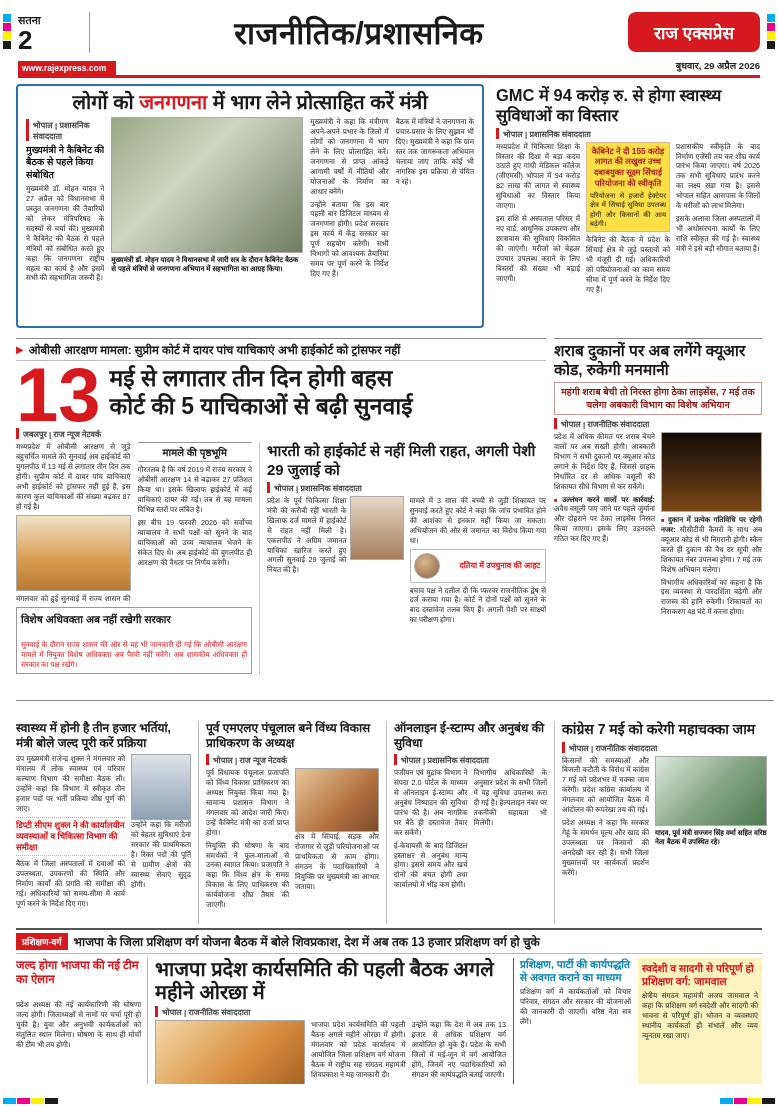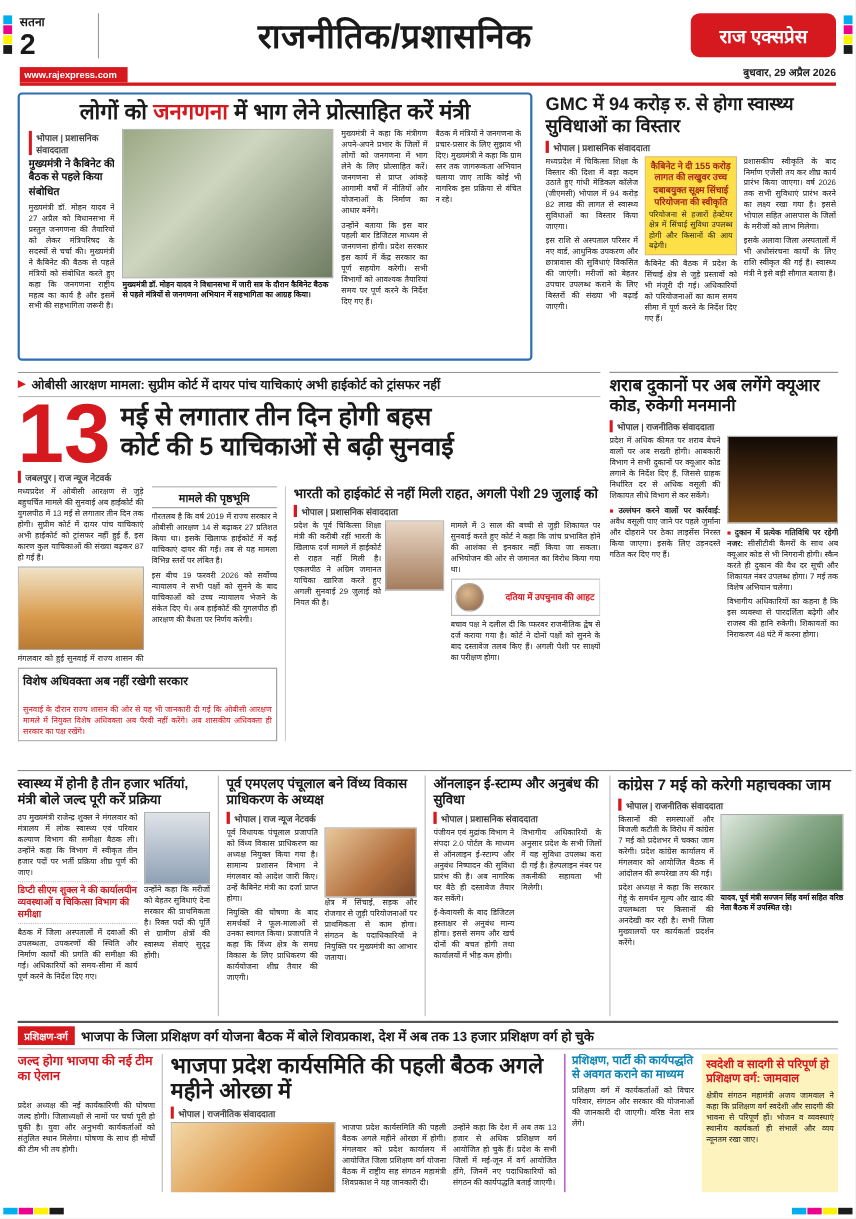--- a/index.html
+++ b/index.html
@@ -56,39 +56,39 @@
   .obc-body{display:flex;gap:7px;margin-top:3px;height:232px;overflow:hidden}
   .obc-left{width:236px;flex:none;display:flex;flex-direction:column}
   .obc-cols{display:flex;gap:7px;flex:1;overflow:hidden}
   .obc-colA,.obc-colB{flex:1;overflow:hidden}
   .ph-court{height:76px;margin:3px 0;background:linear-gradient(180deg,#f0e3c8,#d99c4e 60%,#b97a33)}
   .bg-title{font-size:10px;font-weight:bold;text-align:center;border-top:1px solid #999;border-bottom:1px solid #999;padding:2px 0;margin-bottom:3px}
   .adv-box{border:1px solid #999;padding:4px;margin-top:4px}
   .adv-title{font-size:10.5px;font-weight:bold;text-align:left;margin-bottom:14px}
   .adv-body{font-size:7.2px;color:var(--red);text-align:justify;line-height:1.35}
   .obc-sub{flex:1;border-left:1px solid #ccc;padding-left:7px;overflow:hidden}
-  .sub-head{font-size:12px;font-weight:bold;line-height:1.25;margin-bottom:2px}
+  .sub-head{font-size:15px;font-weight:bold;line-height:1.25;margin-bottom:2px}
   .sub-cols{display:flex;gap:6px;overflow:hidden}
   .sub-colA,.sub-colB{flex:1;overflow:hidden}
   .ph-bharti{float:right;width:54px;height:64px;margin:0 0 2px 3px;background:linear-gradient(180deg,#e8d6c4,#a57d5e)}
   .datia{border:1px solid #bbb;padding:3px;display:flex;gap:20px;align-items:center;margin:3px 0}
   .ph-datia{width:26px;height:26px;border-radius:50%;flex:none;border:1px solid #aaa;background:radial-gradient(circle at 40% 35%,#d9b890,#8a5f42)}
   .datia-text{font-size:8px;font-weight:bold;color:var(--red);line-height:1.2}
   
   .liq{position:absolute;top:338px;left:554px;width:208px;height:356px;border-top:1.5px solid #888;padding-top:3px;overflow:hidden}
   .liq-h{font-size:15.5px;font-weight:bold;line-height:1.2;margin-bottom:3px}
   .liq-box{border:1px solid #c99;padding:3px 4px;margin-bottom:3px}
   .liq-box-title{font-size:9.5px;font-weight:bold;color:#8a1a12;line-height:1.3;text-align:center}
   .liq-cols{display:flex;gap:6px;height:252px;overflow:hidden}
   .liq-col{flex:1;overflow:hidden}
   .ph-liquor{height:80px;margin-bottom:3px;background:linear-gradient(180deg,#120b06,#4a2a10 55%,#7a4a16)}
   .bullet{color:var(--red);font-size:6px;margin-right:2px}
   .btitle{font-weight:bold}
   
-  .row3{position:absolute;top:700px;left:16px;right:4px;height:224px;border-top:1.5px solid #888;padding-top:4px;display:flex;overflow:hidden}
+  .row3{position:absolute;top:700px;left:16px;right:4px;height:224px;border-top:1.5px solid #888;padding-top:20px;display:flex;overflow:hidden}
   .r3{padding:0 7px;overflow:hidden}
   .r3:first-child{padding-left:0}
   .r3 + .r3{border-left:1px solid #bbb}
   .h3a{font-size:12px;font-weight:bold;line-height:1.25;margin-bottom:3px}
   .cols2{display:flex;gap:6px;overflow:hidden}
   .colA{flex:1;overflow:hidden}
   .r3-health{width:182px;flex:none}
   .r3-vindhya{width:188px;flex:none}
   .r3-estamp{width:168px;flex:none}
   .r3-congress{flex:1}
@@ -256,20 +256,23 @@
             </div>
             <p class="p">बचाव पक्ष ने दलील दी कि प्फरवर राजनीतिक द्वेष से दर्ज कराया गया है। कोर्ट ने दोनों पक्षों को सुनने के बाद दस्तावेज तलब किए हैं। अगली पेशी पर साक्ष्यों का परीक्षण होगा।</p>
           </div>
         </div>
       </div>
     </div>
   </div>
 
   <div class="liq">
     <div class="liq-h">शराब दुकानों पर अब लगेंगे क्यूआर कोड, रुकेगी मनमानी</div>
+    <div class="liq-box">
+      <div class="liq-box-title">महंगी शराब बेची तो निरस्त होगा ठेका लाइसेंस, 7 मई तक चलेगा अबकारी विभाग का विशेष अभियान</div>
+    </div>
     <div class="by">भोपाल | राजनीतिक संवाददाता</div>
     <div class="liq-cols">
       <div class="liq-col">
         <p class="p">प्रदेश में अधिक कीमत पर शराब बेचने वालों पर अब सख्ती होगी। आबकारी विभाग ने सभी दुकानों पर क्यूआर कोड लगाने के निर्देश दिए हैं, जिससे ग्राहक निर्धारित दर से अधिक वसूली की शिकायत सीधे विभाग से कर सकेंगे।</p>
         <p class="p"><span class="bullet">■</span><span class="btitle">उल्लंघन करने वालों पर कार्रवाई:</span> <span>अवैध वसूली पाए जाने पर पहले जुर्माना और दोहराने पर ठेका लाइसेंस निरस्त किया जाएगा। इसके लिए उड़नदस्ते गठित कर दिए गए हैं।</span></p>
       </div>
       <div class="liq-col">
         <div class="ph ph-liquor"></div>
         <p class="p"><span class="bullet">■</span><span class="btitle">दुकान में प्रत्येक गतिविधि पर रहेगी नजर:</span> <span>सीसीटीवी कैमरों के साथ अब क्यूआर कोड से भी निगरानी होगी। स्कैन करते ही दुकान की वैध दर सूची और शिकायत नंबर उपलब्ध होगा। 7 मई तक विशेष अभियान चलेगा।</span></p>
         <p class="p">विभागीय अधिकारियों का कहना है कि इस व्यवस्था से पारदर्शिता बढ़ेगी और राजस्व की हानि रुकेगी। शिकायतों का निराकरण 48 घंटे में करना होगा।</p>

